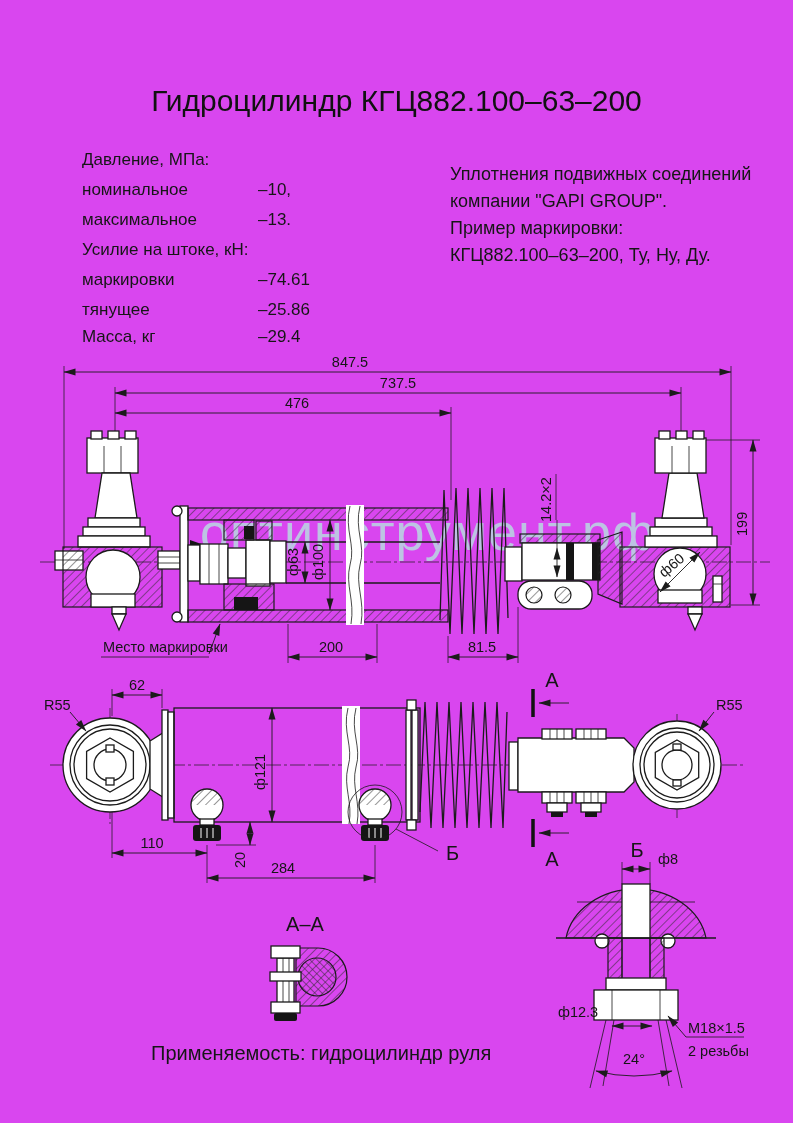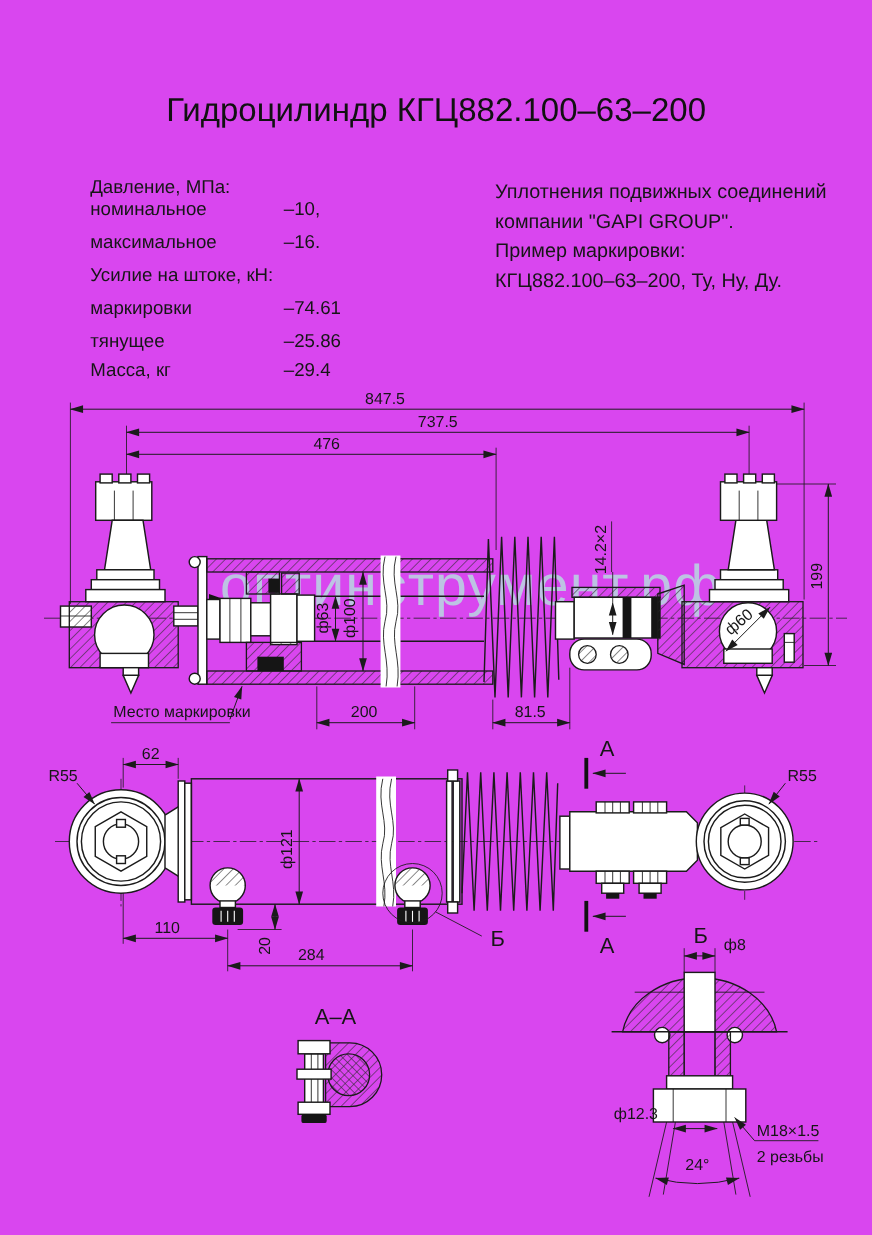--- a/index.html
+++ b/index.html
@@ -30,23 +30,23 @@
   .brk{fill:#fff;stroke:none}
 </style>
 </head>
 <body>
 
 <div class="page">
 
   <div class="title">Гидроцилиндр КГЦ882.100–63–200</div>
 
   <div>
-    <div class="srow" style="top:160px"><span>Давление, МПа:</span><span class="v"></span></div>
+    <div class="srow" style="top:150px"><span>Давление, МПа:</span><span class="v"></span></div>
     <div class="srow" style="top:180px"><span>номинальное</span><span class="v">–10,</span></div>
-    <div class="srow" style="top:210px"><span>максимальное</span><span class="v">–16.</span></div>
+    <div class="srow" style="top:210px"><span>максимальное</span><span class="v">–13.</span></div>
     <div class="srow" style="top:240px"><span>Усилие на штоке, кН:</span><span class="v"></span></div>
     <div class="srow" style="top:270px"><span>маркировки</span><span class="v">–74.61</span></div>
     <div class="srow" style="top:300px"><span>тянущее</span><span class="v">–25.86</span></div>
     <div class="srow" style="top:327px"><span>Масса, кг</span><span class="v">–29.4</span></div>
   </div>
 
   <div>
     <div class="nline" style="top:164px">Уплотнения подвижных соединений</div>
     <div class="nline" style="top:191px">компании "GAPI GROUP".</div>
     <div class="nline" style="top:218px">Пример маркировки:</div>
@@ -369,13 +369,14 @@
       <text class="dt" x="688" y="1033">M18×1.5</text>
       <line class="thin" x1="686" y1="1037" x2="744" y2="1037"></line>
       <line class="dim" x1="686" y1="1037" x2="668" y2="1016" marker-end="url(#ae)"></line>
       <text class="dt" x="688" y="1056">2 резьбы</text>
 
       <text class="dt" x="634" y="1064" text-anchor="middle">24°</text>
       <path class="dim" d="M596,1071 Q634,1081 672,1071" marker-start="url(#as)" marker-end="url(#ae)"></path>
     </g>
   </svg>
 
+  <div class="footer">Применяемость: гидроцилиндр руля</div>
 </div>
 
 </body></html>

